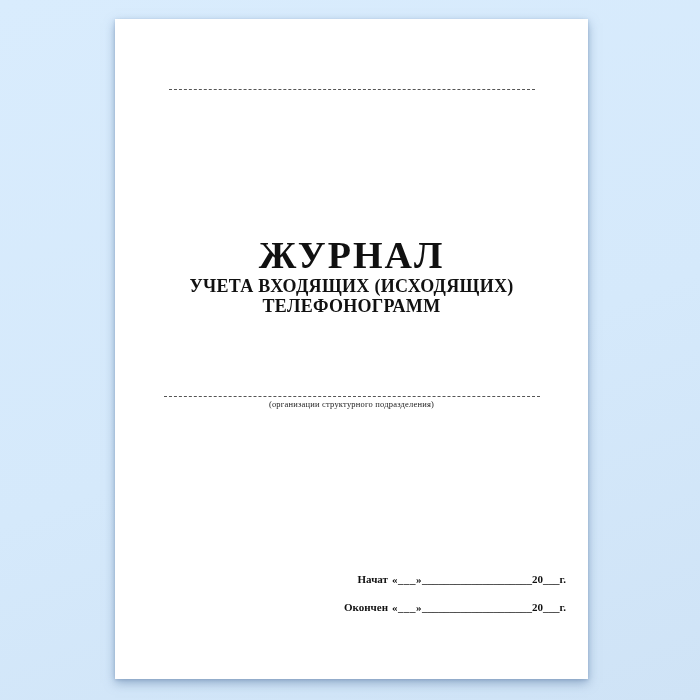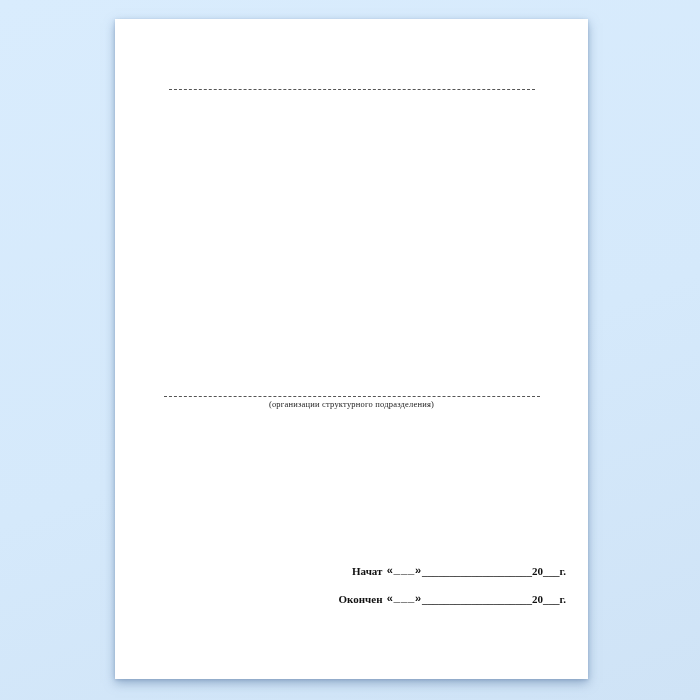--- a/index.html
+++ b/index.html
@@ -71,43 +71,48 @@
 
   .dates-block {
     position: absolute;
     top: 538px;
     right: 22px;
     color: #111;
   }
   .date-row {
     height: 28px;
     display: flex;
-    align-items: center;
+    align-items: flex-end;
     justify-content: flex-end;
     font-size: 11px;
     font-weight: bold;
     white-space: nowrap;
   }
   .date-label {
     display: inline-block;
     min-width: 50px;
     text-align: right;
     margin-right: 4px;
   }
-  .date-quote { letter-spacing: 0.5px; font-family: Liberation Mono, monospace; }
+  .date-quote { letter-spacing: 0.5px; }
 </style>
 </head>
 <body>
 
 <div class="paper">
 
   <div class="fill-field org-field">
     <div class="field-line"></div>
   </div>
 
+  <div class="title-block">
+    <div class="title-main">ЖУРНАЛ</div>
+    <div class="title-sub">УЧЕТА ВХОДЯЩИХ (ИСХОДЯЩИХ)</div>
+    <div class="title-sub">ТЕЛЕФОНОГРАММ</div>
+  </div>
 
   <div class="fill-field dept-field">
     <div class="field-line"></div>
     <div class="field-caption">(организации структурного подразделения)</div>
   </div>
 
   <div class="dates-block">
     <div class="date-row">
       <span class="date-label">Начат</span>
       <span class="date-quote">«___»</span>

